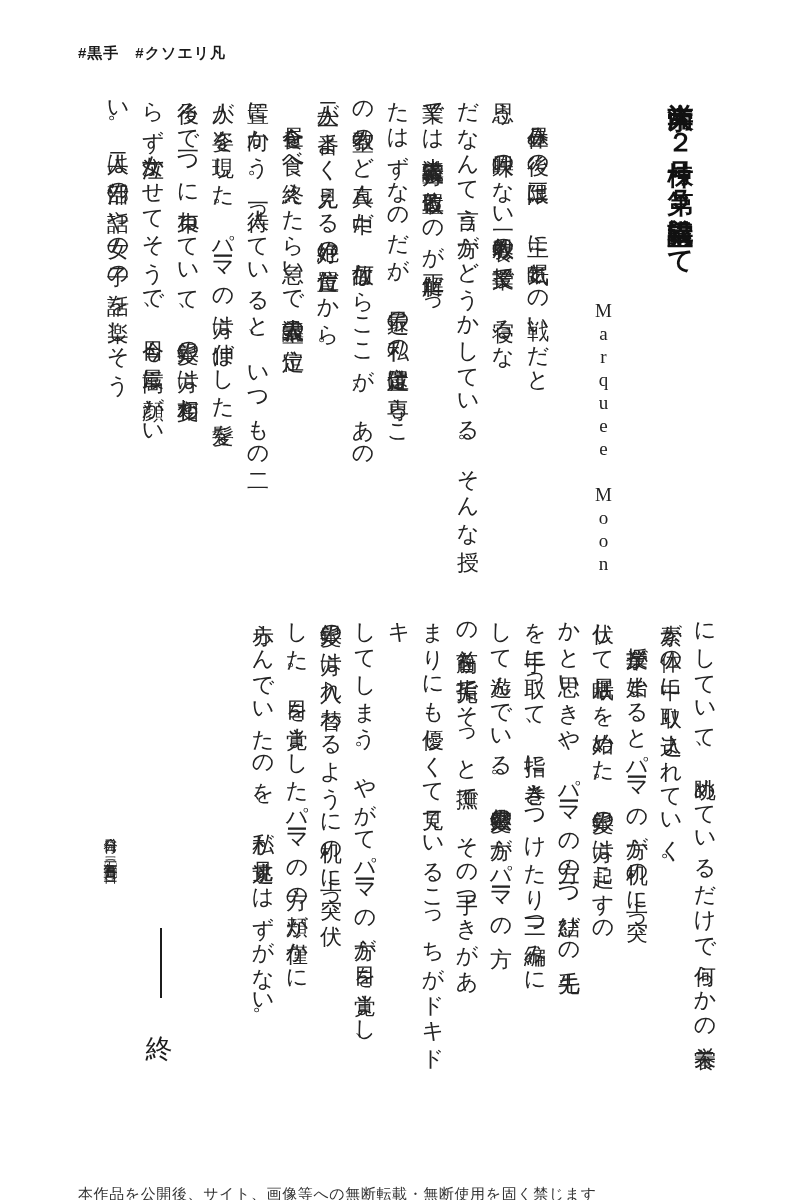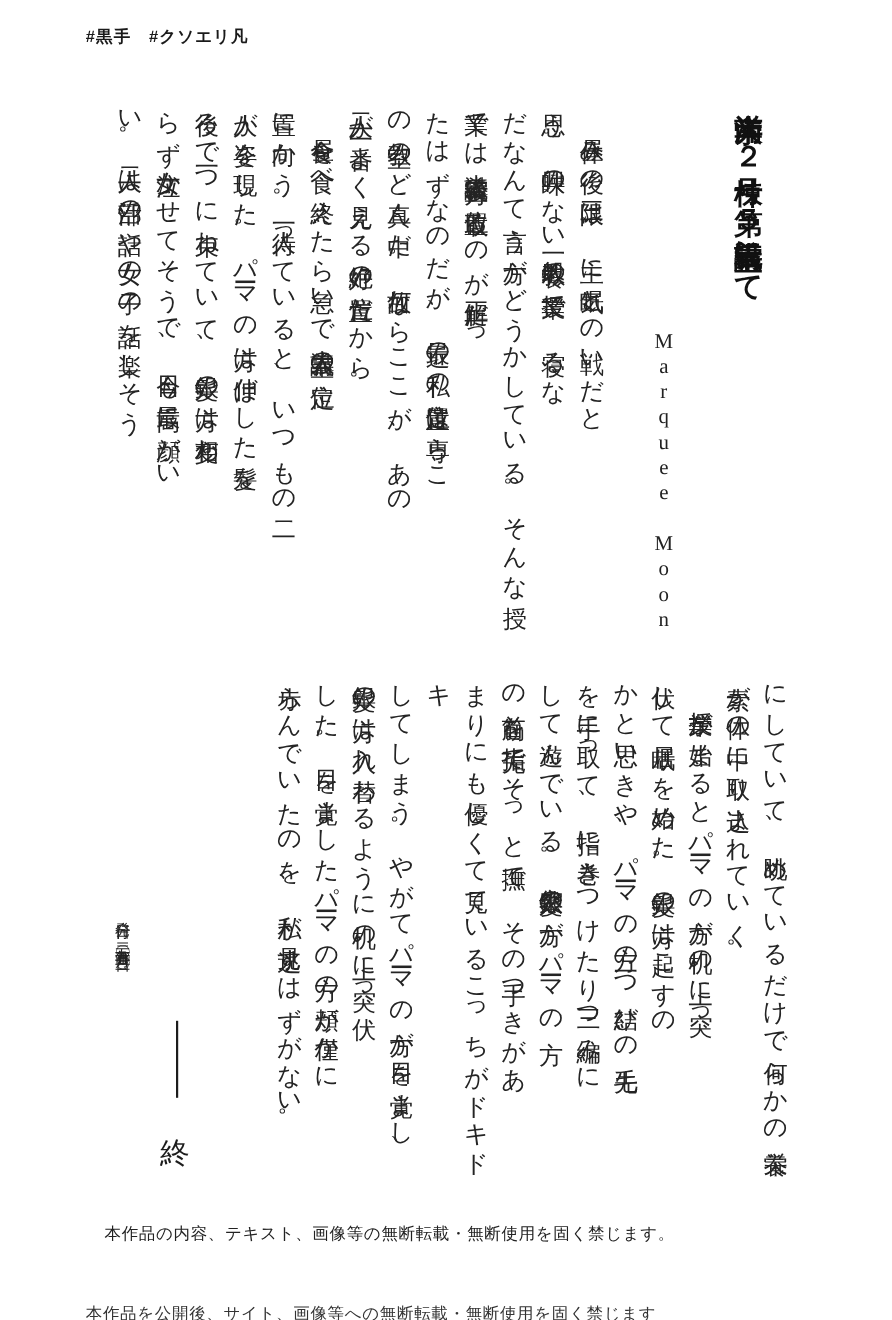--- a/index.html
+++ b/index.html
@@ -5,21 +5,21 @@
   html,body{margin:0;padding:0;background:#ffffff;}
   .page{
     position:relative;
     width:811px;height:1200px;
     background:#ffffff;
     overflow:hidden;
     color:#1d1d1d;
   }
   
   .hashtags{
-    position:absolute;left:78px;top:24px;
+    position:absolute;left:78px;top:44px;
     font-family:"Liberation Sans",sans-serif;
     font-weight:bold;font-size:15px;letter-spacing:1px;color:#1a1a1a;
   }
   
   .story-title{
     position:absolute;top:83px;right:112px;
     writing-mode:vertical-rl;
     font-family:"Liberation Sans",sans-serif;
     font-weight:bold;font-size:26px;letter-spacing:1px;color:#111;
     height:460px;
@@ -117,17 +117,16 @@
       <p>した。目を覚ましたパーマの方の頬が僅かに</p>
       <p>赤らんでいたのを、私が見逃すはずがない。</p>
     </div>
 
   <div class="publication-date">発行日：二〇二五年〇五月〇三日</div>
 
   <div class="end-rule"></div>
 
   <div class="end-mark">終</div>
 
-  <div class="copyright-notice">本作品の内容、テキスト、画像等の無断転載・無断使用を固く禁じます。</div>
 
   <div class="clipped-notice">本作品を公開後、サイト、画像等への無断転載・無断使用を固く禁じます</div>
 
 </div>
 
 </body></html>

